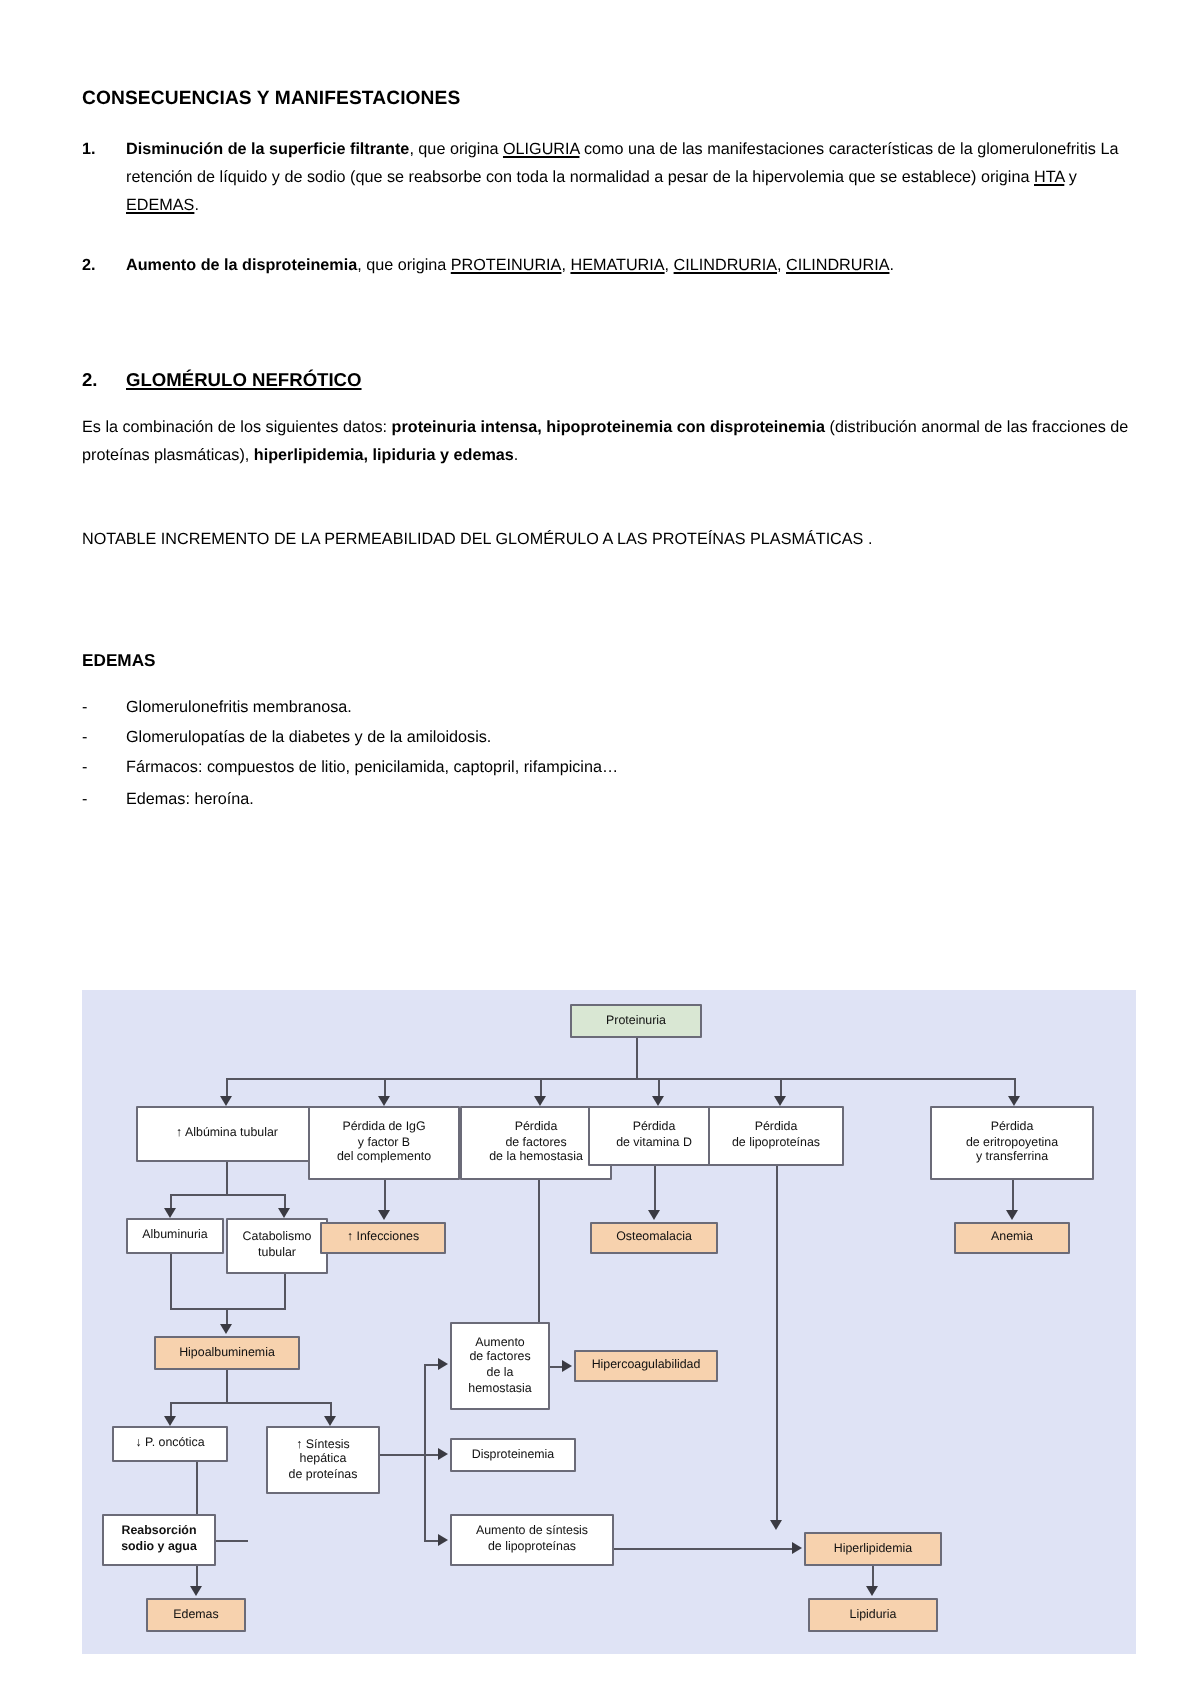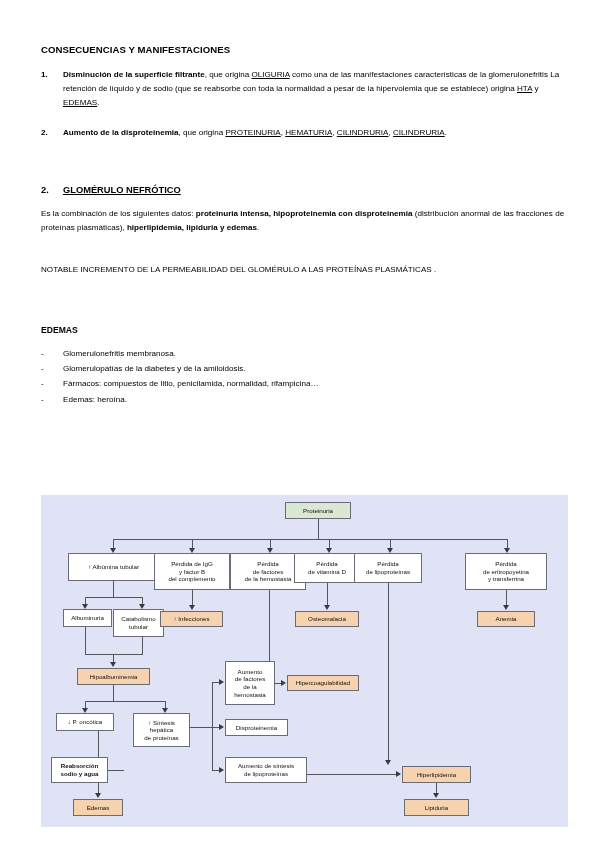--- a/index.html
+++ b/index.html
@@ -169,21 +169,21 @@
 
     <p class="para"><br><span>NOTABLE INCREMENTO DE LA PERMEABILIDAD DEL GLOMÉRULO A LAS PROTEÍNAS PLASMÁTICAS .</span></p>
 
     <div class="spacer-lg"></div>
 
     <h3 class="sub-title">EDEMAS</h3>
 
     <ul class="dashlist">
       <li><span class="dash">-</span><span>Glomerulonefritis membranosa.</span></li>
       <li><span class="dash">-</span><span>Glomerulopatías de la diabetes y de la amiloidosis.</span></li>
-      <li><span class="dash">-</span><span>Fármacos: compuestos de litio, penicilamida, normalidad, rifampicina…</span></li>
+      <li><span class="dash">-</span><span>Fármacos: compuestos de litio, penicilamida, captopril, rifampicina…</span></li>
       <li><span class="dash">-</span><span>Edemas: heroína.</span></li>
     </ul>
 
   </div>
 
   <div class="diagram">
 
     <div class="node green" style="left:244px; top:7px; width:66px; height:17px;">
       <span>Proteinuria</span>
     </div>

